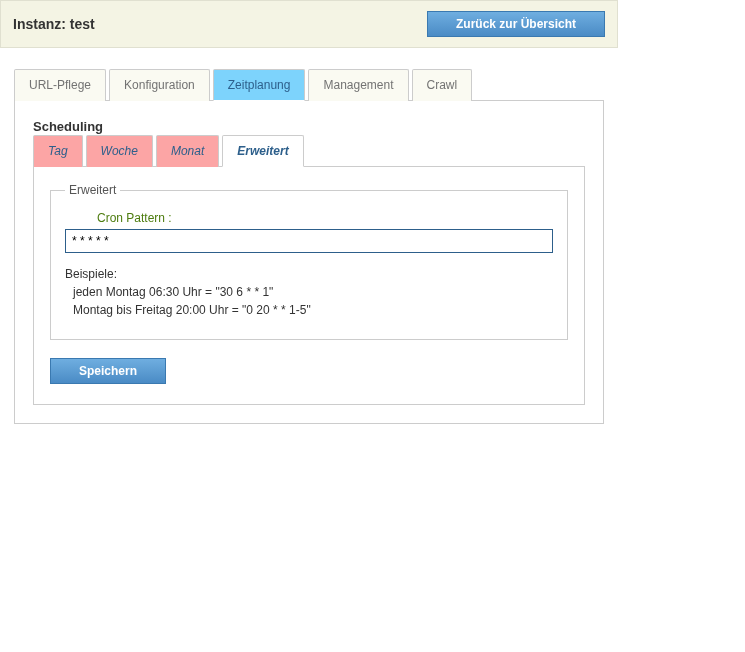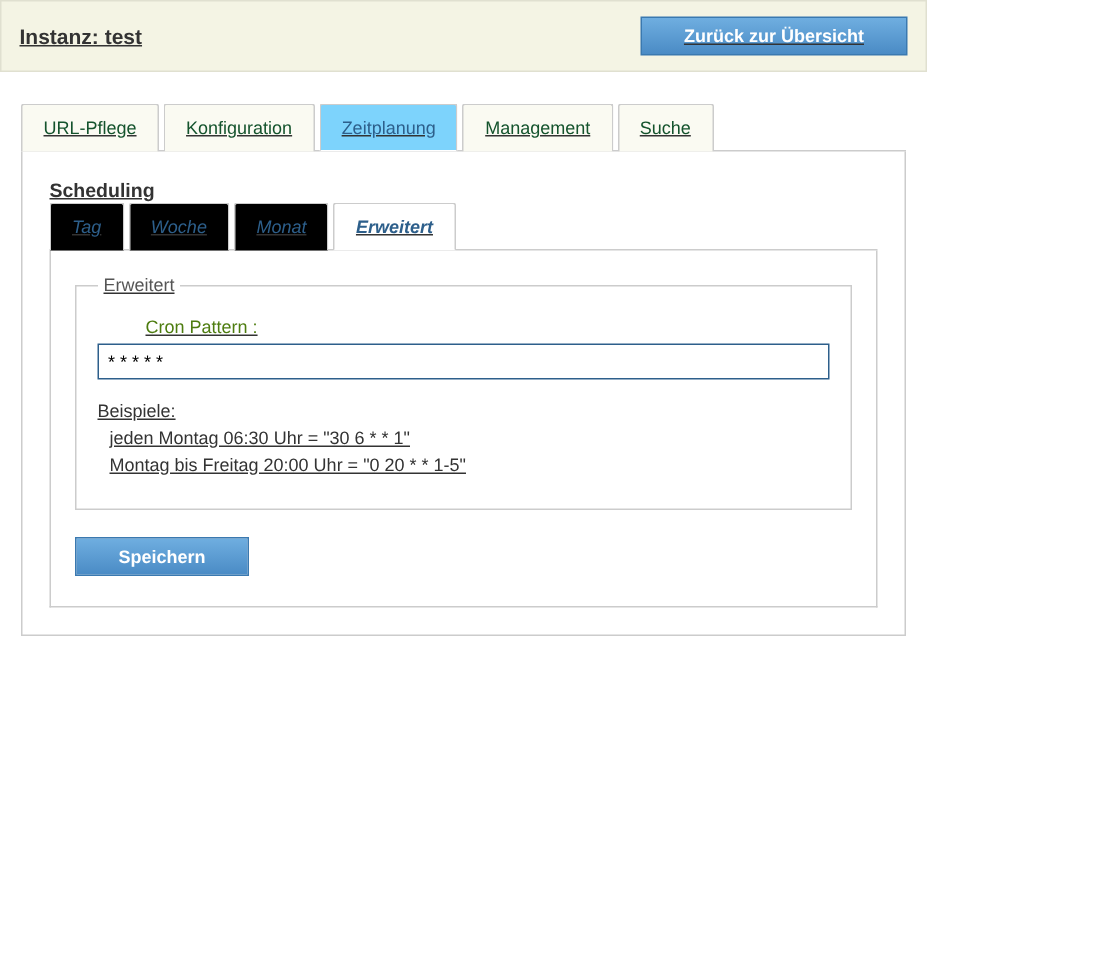--- a/index.html
+++ b/index.html
@@ -7,21 +7,20 @@
     margin: 0;
     font-family: Arial, Helvetica, sans-serif;
     font-size: 12px;
     color: #333;
     background: #fff;
   }
   .page {
     width: 618px;
     margin: 0;
     padding: 0;
-    text-decoration: underline;
   }
   .header-bar {
     background: #f4f4e4;
     border: 1px solid #e0e0d0;
     padding: 10px 12px;
     display: flex;
     justify-content: space-between;
     align-items: center;
   }
   .header-title {
@@ -48,21 +47,21 @@
   .tabs {
     display: flex;
     border-bottom: 1px solid #ccc;
     gap: 3px;
   }
   .tab {
     padding: 8px 14px;
     border: 1px solid #ccc;
     border-bottom: none;
     background: #fafaf2;
-    color: #14532d;
+    color: #737373;
     cursor: pointer;
     position: relative;
     top: 1px;
     border-radius: 2px 2px 0 0;
   }
   .tab.active {
     background: #7dd3fc;
     border-bottom: 1px solid #fff;
     font-weight: normal;
     color: #2d5f8b;
@@ -83,21 +82,21 @@
   
   .subtabs {
     display: flex;
     gap: 3px;
     border-bottom: 1px solid #ccc;
   }
   .subtab {
     padding: 8px 14px;
     border: 1px solid #ccc;
     border-bottom: none;
-    background: #000000;
+    background: #fca5a5;
     color: #2d5f8b;
     font-style: italic;
     cursor: pointer;
     position: relative;
     top: 1px;
     border-radius: 2px 2px 0 0;
   }
   .subtab.active {
     background: #fff;
     border-bottom: 1px solid #fff;
@@ -162,21 +161,21 @@
     <button class="btn-primary">Zurück zur Übersicht</button>
   </div>
 
   <div class="main-area">
 
     <div class="tabs">
       <div class="tab">URL-Pflege</div>
       <div class="tab">Konfiguration</div>
       <div class="tab active">Zeitplanung</div>
       <div class="tab">Management</div>
-      <div class="tab">Suche</div>
+      <div class="tab">Crawl</div>
     </div>
 
     <div class="tab-panel">
 
       <div class="section-heading">Scheduling</div>
 
       <div class="subtabs">
         <div class="subtab">Tag</div>
         <div class="subtab">Woche</div>
         <div class="subtab">Monat</div>

